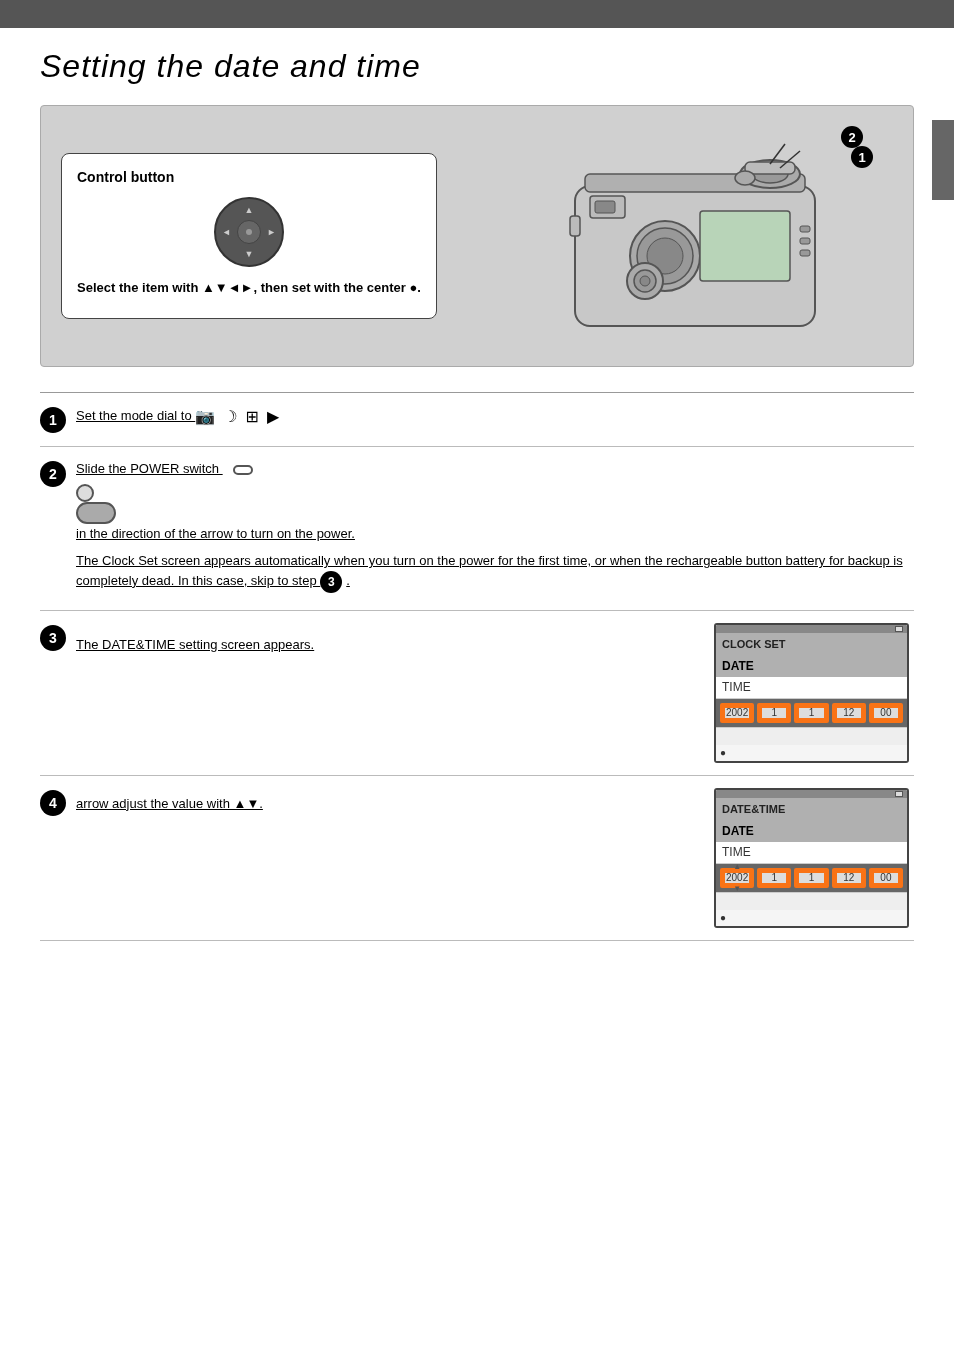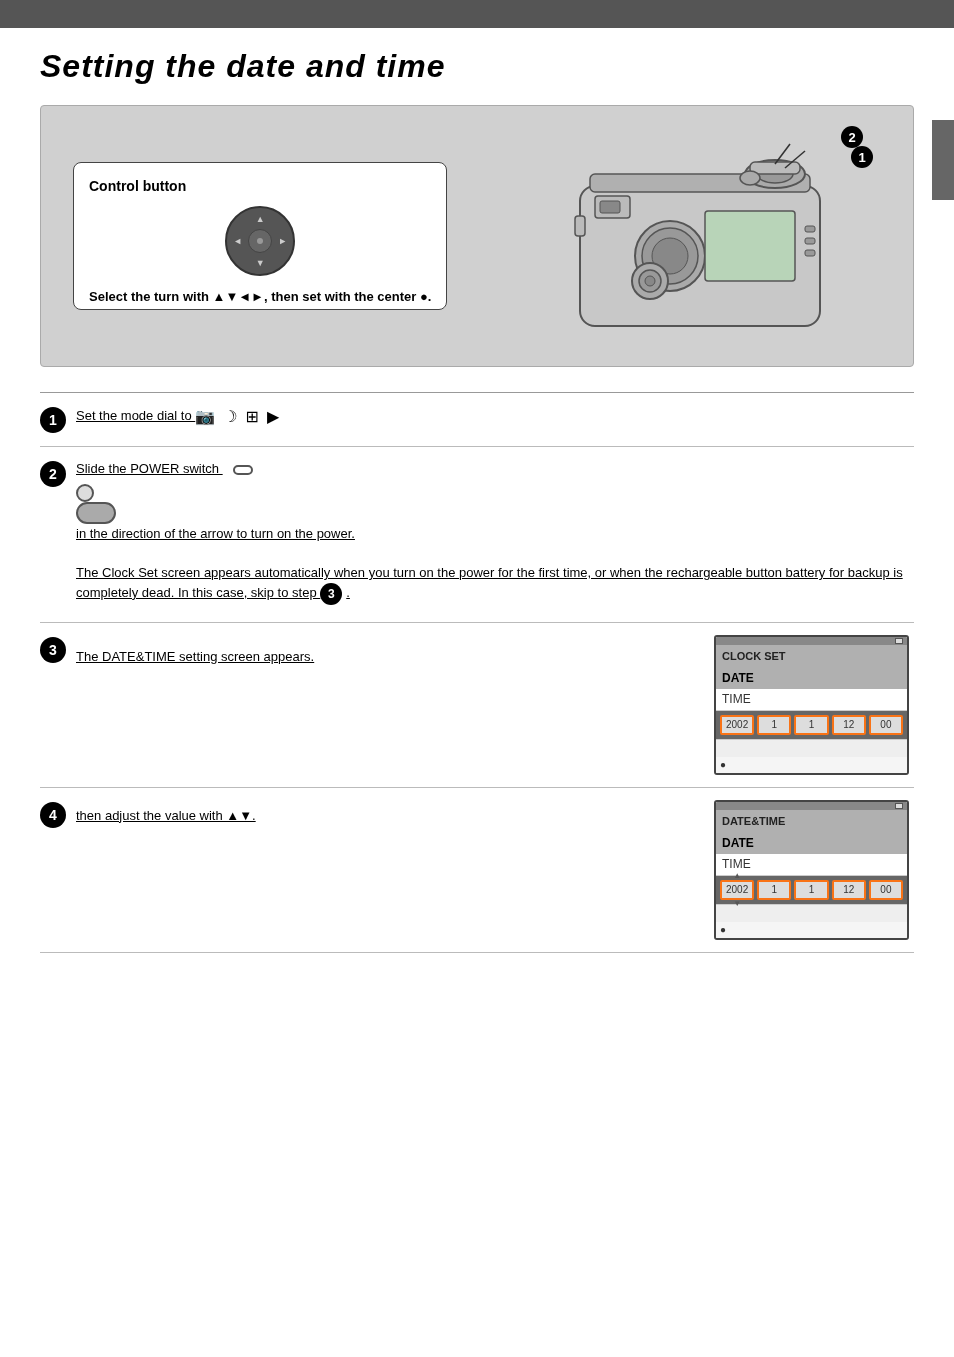--- a/index.html
+++ b/index.html
@@ -22,21 +22,21 @@
 
     
     .page-content {
       padding: 10px 40px 20px 40px;
     }
 
     
     .page-title {
       font-size: 32px;
       font-style: italic;
-      font-weight: bold;
+      font-weight: normal;
       margin-bottom: 20px;
       letter-spacing: 1px;
     }
 
     
     .side-tab {
       position: absolute;
       right: 0;
       top: 120px;
       width: 22px;
@@ -55,24 +55,23 @@
       gap: 20px;
       margin-bottom: 25px;
       position: relative;
     }
 
     
     .control-box {
       background: #fff;
       border: 1.5px solid #444;
       border-radius: 8px;
-      padding: 15px 15px 3px 15px;
+      padding: 15px 15px 20px 15px;
       min-width: 200px;
       flex-shrink: 0;
-      margin-left: 12px;
     }
 
     .control-box-title {
       font-weight: bold;
       font-size: 14px;
       margin-bottom: 12px;
     }
 
     
     .dpad-container {
@@ -303,21 +302,21 @@
       display: flex;
       align-items: center;
       gap: 3px;
       padding: 2px 4px;
     }
 
     .lcd-cell {
       flex: 1;
       height: 20px;
       background: #ddd;
-      border: 2px solid #f97316;
+      border: 5px solid #f97316;
       border-radius: 2px;
       display: flex;
       align-items: center;
       justify-content: center;
       font-size: 10px;
       color: #333;
     }
 
     .lcd-bottom-row {
       background: #eee;
@@ -382,21 +381,21 @@
             <span class="dpad-arrow down">▼</span>
             <span class="dpad-arrow left">◄</span>
             <span class="dpad-arrow right">►</span>
             <div class="dpad-center">
               <div class="dpad-center-dot"></div>
             </div>
           </div>
         </div>
       </div>
 
-      <div class="control-box-text">Select the turn with ▲▼◄►, then set with the center ●.</div>
+      <div class="control-box-text">Select the item with ▲▼◄►, then set with the center ●.</div>
     </div>
 
     <div class="camera-area">
       <svg class="camera-svg" viewBox="0 0 320 200" fill="none" xmlns="http://www.w3.org/2000/svg">
 
         <rect x="60" y="50" width="240" height="140" rx="15" ry="15" fill="#c8c8c8" stroke="#555" stroke-width="2"></rect>
 
         <rect x="70" y="38" width="220" height="18" rx="5" fill="#b0b0b0" stroke="#555" stroke-width="1.5"></rect>
 
         <ellipse cx="255" cy="38" rx="30" ry="14" fill="#aaa" stroke="#555" stroke-width="2"></ellipse>
@@ -462,21 +461,21 @@
       <div class="step-number">2</div>
       <div class="step-content">
         <p>
           Slide the POWER switch
           <span class="power-switch">
             </span></p><div class="power-circle"></div>
             <div class="power-oval"></div>
           
           in the direction of the arrow to turn on the power.
         <p></p>
-        <p style="margin-top:20px;">
+        <p style="margin-top:8px;">
           The Clock Set screen appears automatically when you turn on the power for the first time, or when the rechargeable button battery for backup is completely dead. In this case, skip to step
           <span class="step-number-inline">3</span>.
         </p>
       </div>
     </div>
 
     <div class="step-with-image">
       <div class="step-left">
         <div style="display:flex;align-items:flex-start;gap:10px;">
           <div class="step-number">3</div>
@@ -509,21 +508,21 @@
           </div>
         </div>
       </div>
     </div>
 
     <div class="step-with-image">
       <div class="step-left">
         <div style="display:flex;align-items:flex-start;gap:10px;">
           <div class="step-number">4</div>
           <div class="step-content">
-            <p style="margin-top:6px;">then adjust the value with ▲▼.</p>
+            <p style="margin-top:6px;">arrow adjust the value with ▲▼.</p>
           </div>
         </div>
       </div>
       <div class="step-right">
 
         <div class="lcd-screen">
           <div class="lcd-top-bar">
             <div class="lcd-top-square"></div>
           </div>
           <div class="lcd-title-row">

